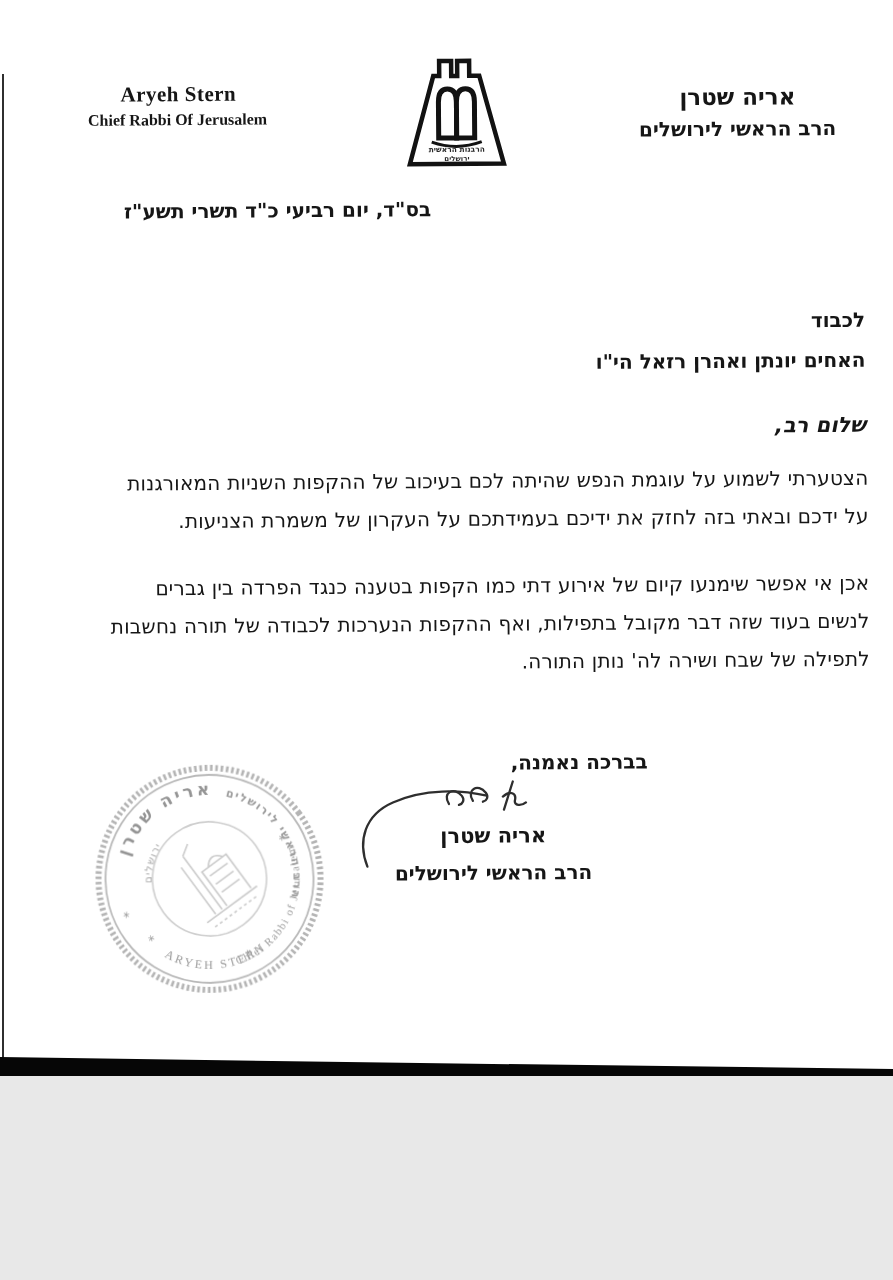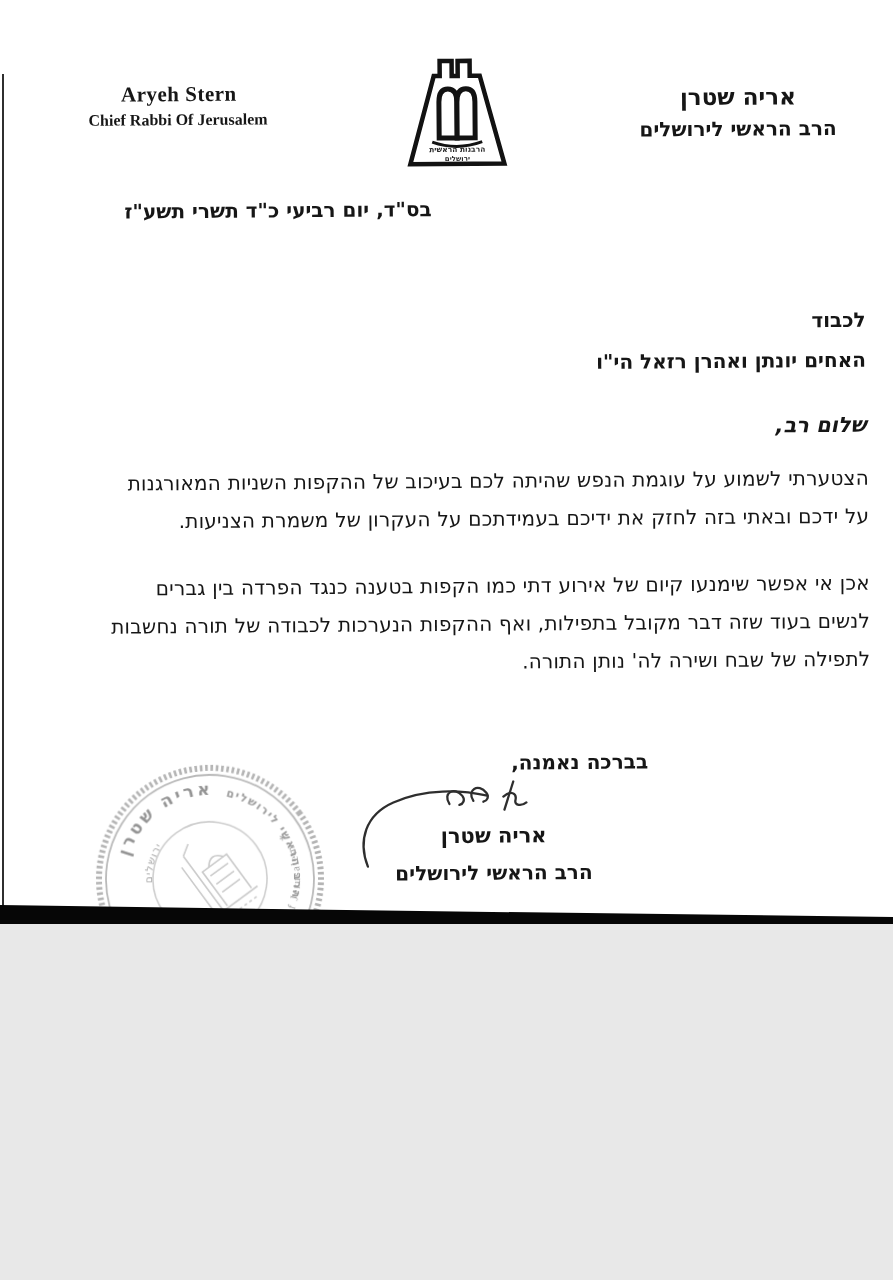--- a/index.html
+++ b/index.html
@@ -1,16 +1,16 @@
 <!DOCTYPE html>
 <html><head>
 <meta charset="utf-8">
 <style>
   html,body{margin:0;padding:0;background:#e8e8e8;}
-  .page{position:relative;width:893px;height:924px;background:#ffffff;overflow:hidden;
+  .page{position:relative;width:893px;height:1076px;background:#ffffff;overflow:hidden;
         font-family:"DejaVu Sans",sans-serif;color:#161616;margin:0 auto;}
   .tilt{position:absolute;inset:0;transform:rotate(-0.45deg);transform-origin:50% 40%;}
   .abs{position:absolute;}
   .rtl{direction:rtl;unicode-bidi:isolate;text-align:right;}
   .serif{font-family:"Liberation Serif","DejaVu Serif",serif;}
   .en-name{font-size:21px;font-weight:bold;letter-spacing:.5px;}
   .en-title{font-size:16px;font-weight:bold;}
   .he-hdr-name{font-size:23px;font-weight:bold;}
   .he-hdr-title{font-size:20px;font-weight:bold;}
   .date-line{font-size:20px;font-weight:bold;}

